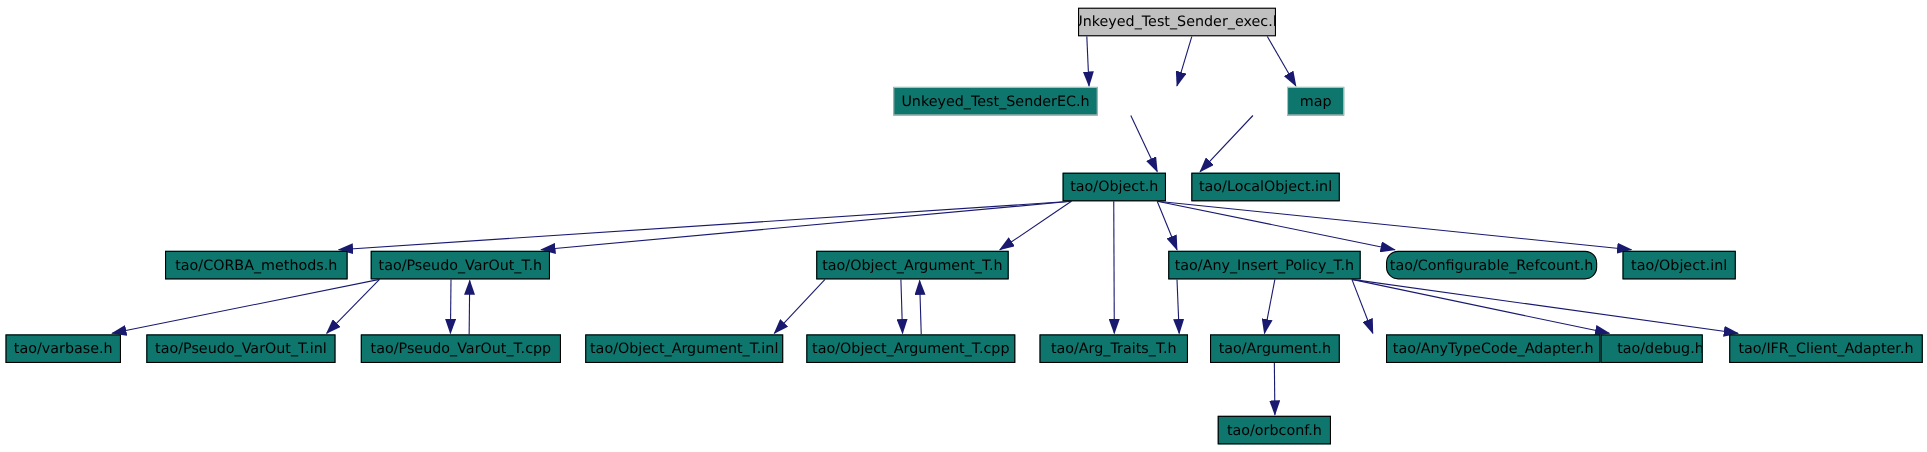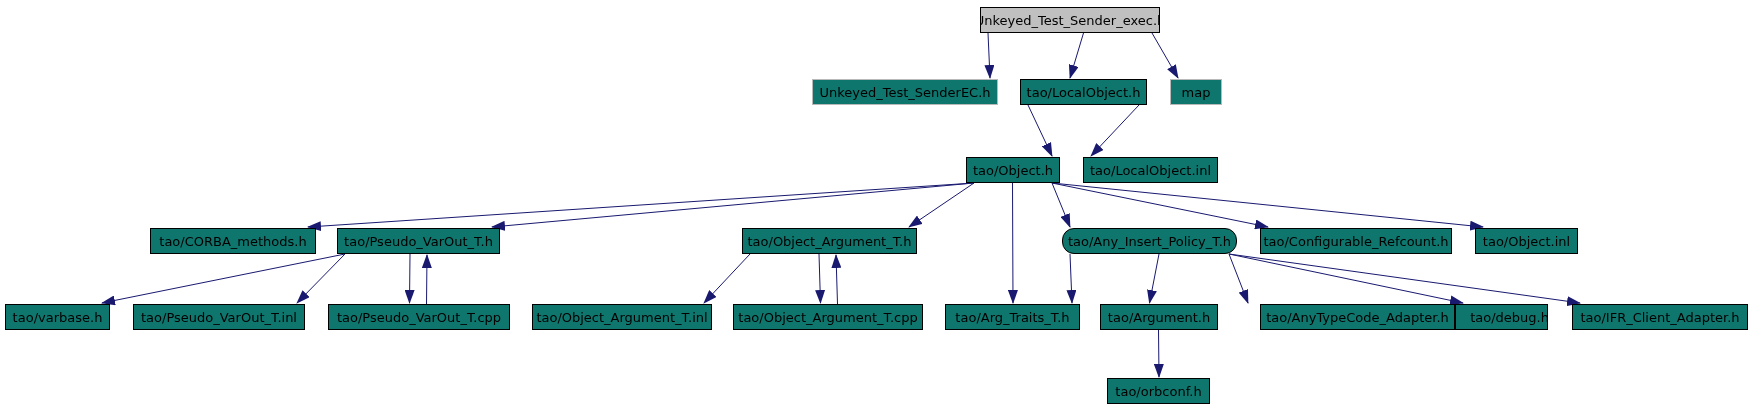--- a/index.html
+++ b/index.html
@@ -75,29 +75,28 @@
       <line x1="1070" y1="254" x2="1072" y2="303" stroke="#191970" stroke-width="1" marker-end="url(#arrow)"></line>
       <line x1="1159" y1="254" x2="1149.5" y2="303" stroke="#191970" stroke-width="1" marker-end="url(#arrow)"></line>
       <line x1="1229" y1="254" x2="1248" y2="303" stroke="#191970" stroke-width="1" marker-end="url(#arrow)"></line>
       <line x1="1229" y1="254" x2="1463" y2="303" stroke="#191970" stroke-width="1" marker-end="url(#arrow)"></line>
       <line x1="1229" y1="254" x2="1580" y2="303" stroke="#191970" stroke-width="1" marker-end="url(#arrow)"></line>
       <line x1="1158.5" y1="330" x2="1159" y2="377" stroke="#191970" stroke-width="1" marker-end="url(#arrow)"></line>
     </svg>
 
 <div class="node root" style="left: 980px; top: 7px; width: 180px; height: 26px; background: rgb(192, 192, 192);">Unkeyed_Test_Sender_exec.h</div>
     <div class="node external" style="left: 812px; top: 79px; width: 186px; height: 26px; border-color: rgb(185, 185, 185);">Unkeyed_Test_SenderEC.h</div>
-    <div class="node internal" style="left: 1020px; top: 79px; width: 127px; height: 26px;">tao/LocalObject.h</div>
     <div class="node external" style="left: 1170px; top: 79px; width: 52px; height: 26px; border-color: rgb(185, 185, 185);">map</div>
     <div class="node internal" style="left: 966px; top: 157px; width: 94px; height: 26px;">tao/Object.h</div>
     <div class="node internal" style="left: 1083px; top: 157px; width: 135px; height: 26px;">tao/LocalObject.inl</div>
     <div class="node internal" style="left: 150px; top: 228px; width: 166px; height: 26px;">tao/CORBA_methods.h</div>
     <div class="node internal" style="left: 337px; top: 228px; width: 163px; height: 26px;">tao/Pseudo_VarOut_T.h</div>
     <div class="node internal" style="left: 742px; top: 228px; width: 175px; height: 26px;">tao/Object_Argument_T.h</div>
-    <div class="node internal" style="left: 1062px; top: 228px; width: 175px; height: 26px; border-radius: 12px;">tao/Any_Insert_Policy_T.h</div>
-    <div class="node internal" style="left: 1260px; top: 228px; width: 192px; height: 26px;">tao/Configurable_Refcount.h</div>
+    <div class="node internal" style="left: 1062px; top: 228px; width: 175px; height: 26px;">tao/Any_Insert_Policy_T.h</div>
+    <div class="node internal" style="left: 1260px; top: 228px; width: 192px; height: 26px; border-radius: 11px;">tao/Configurable_Refcount.h</div>
     <div class="node internal" style="left: 1475px; top: 228px; width: 103px; height: 26px;">tao/Object.inl</div>
     <div class="node internal" style="left: 5px; top: 304px; width: 105px; height: 26px;">tao/varbase.h</div>
     <div class="node internal" style="left: 133px; top: 304px; width: 172px; height: 26px;">tao/Pseudo_VarOut_T.inl</div>
     <div class="node internal" style="left: 328px; top: 304px; width: 182px; height: 26px;">tao/Pseudo_VarOut_T.cpp</div>
     <div class="node internal" style="left: 532px; top: 304px; width: 180px; height: 26px;">tao/Object_Argument_T.inl</div>
     <div class="node internal" style="left: 733px; top: 304px; width: 190px; height: 26px;">tao/Object_Argument_T.cpp</div>
     <div class="node internal" style="left: 945px; top: 304px; width: 135px; height: 26px;">tao/Arg_Traits_T.h</div>
     <div class="node internal" style="left: 1100px; top: 304px; width: 118px; height: 26px;">tao/Argument.h</div>
     <div class="node internal" style="left: 1240px; top: 304px; width: 195px; height: 26px; margin-left: 20px;">tao/AnyTypeCode_Adapter.h</div>
     <div class="node internal" style="left: 1455px; top: 304px; width: 93px; height: 26px; padding-left: 16px;">tao/debug.h</div>

